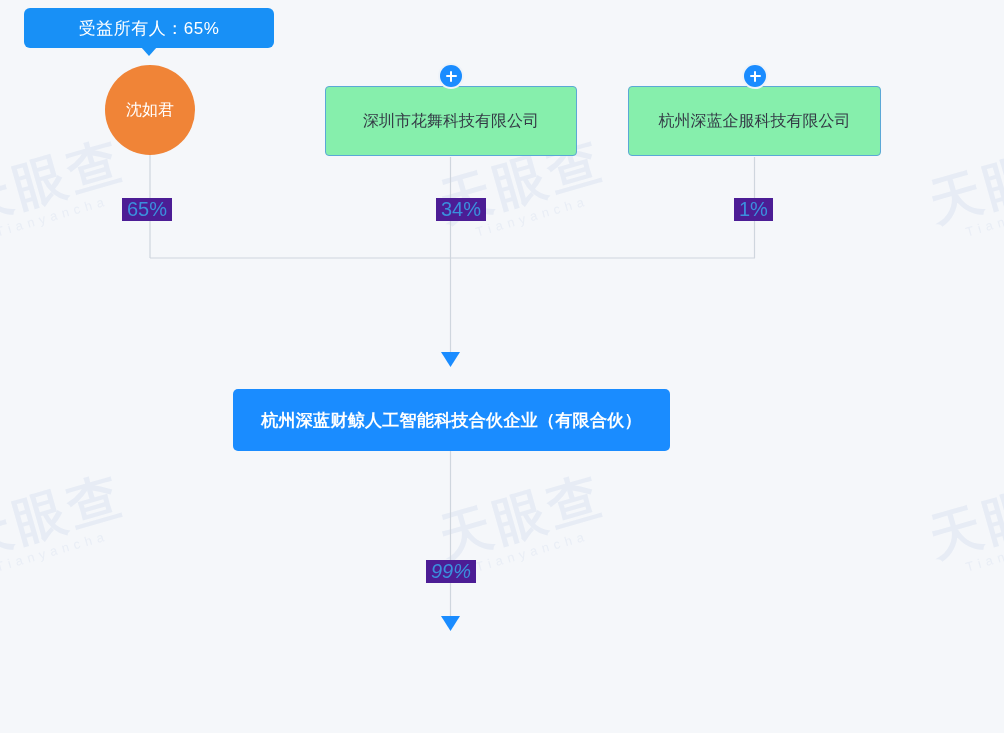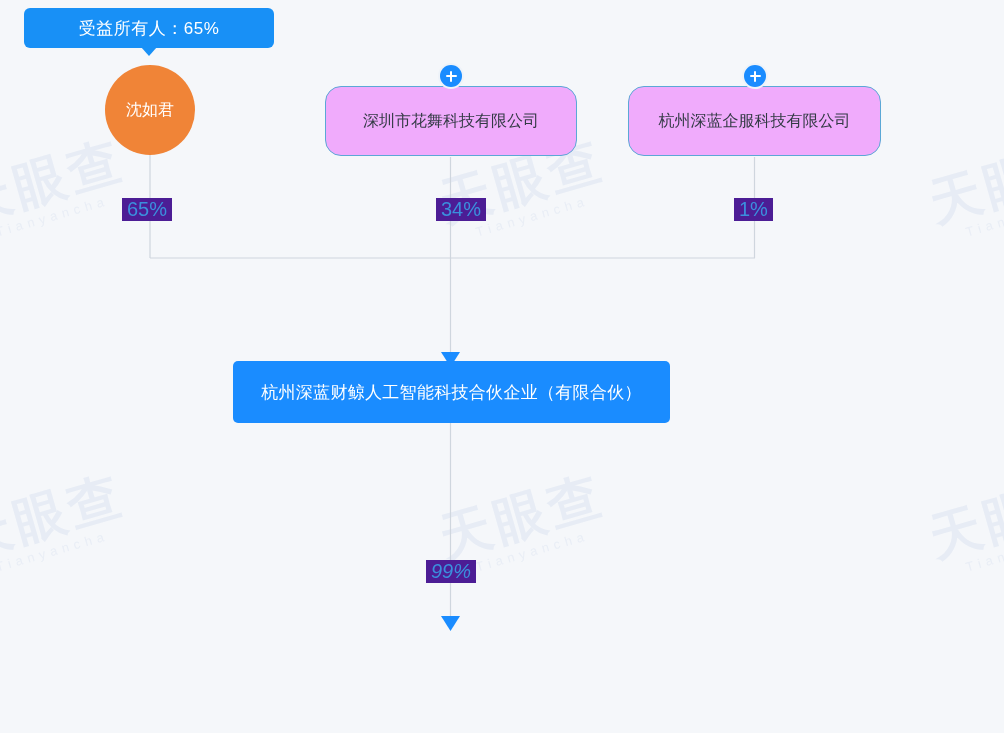--- a/index.html
+++ b/index.html
@@ -69,47 +69,48 @@
 
   
   .node {
     position: absolute;
     z-index: 3;
     box-sizing: border-box;
   }
 
   .company-box {
     border: 1px solid #5ba8d6;
-    border-radius: 16px;
-    background: #f0abfc;
+    border-radius: 4px;
+    background: #86efac;
     color: #333a45;
     font-size: 16px;
     line-height: 22px;
     text-align: center;
     display: flex;
     align-items: center;
     justify-content: center;
     padding: 4px 12px;
     cursor: pointer;
   }
 
   .main-box {
     background: #1a8cff;
     border-radius: 5px;
     color: #ffffff;
     font-size: 17px;
-    font-weight: 400;
+    font-weight: 700;
     letter-spacing: .3px;
     display: flex;
     align-items: center;
     justify-content: center;
     text-align: center;
     padding: 12px 14px;
     box-sizing: border-box;
     cursor: pointer;
+    margin-top: 28px;
   }
 
   
   .person-circle {
     border-radius: 50%;
     background: #f08437;
     color: #ffffff;
     font-size: 16px;
     display: flex;
     align-items: center;

